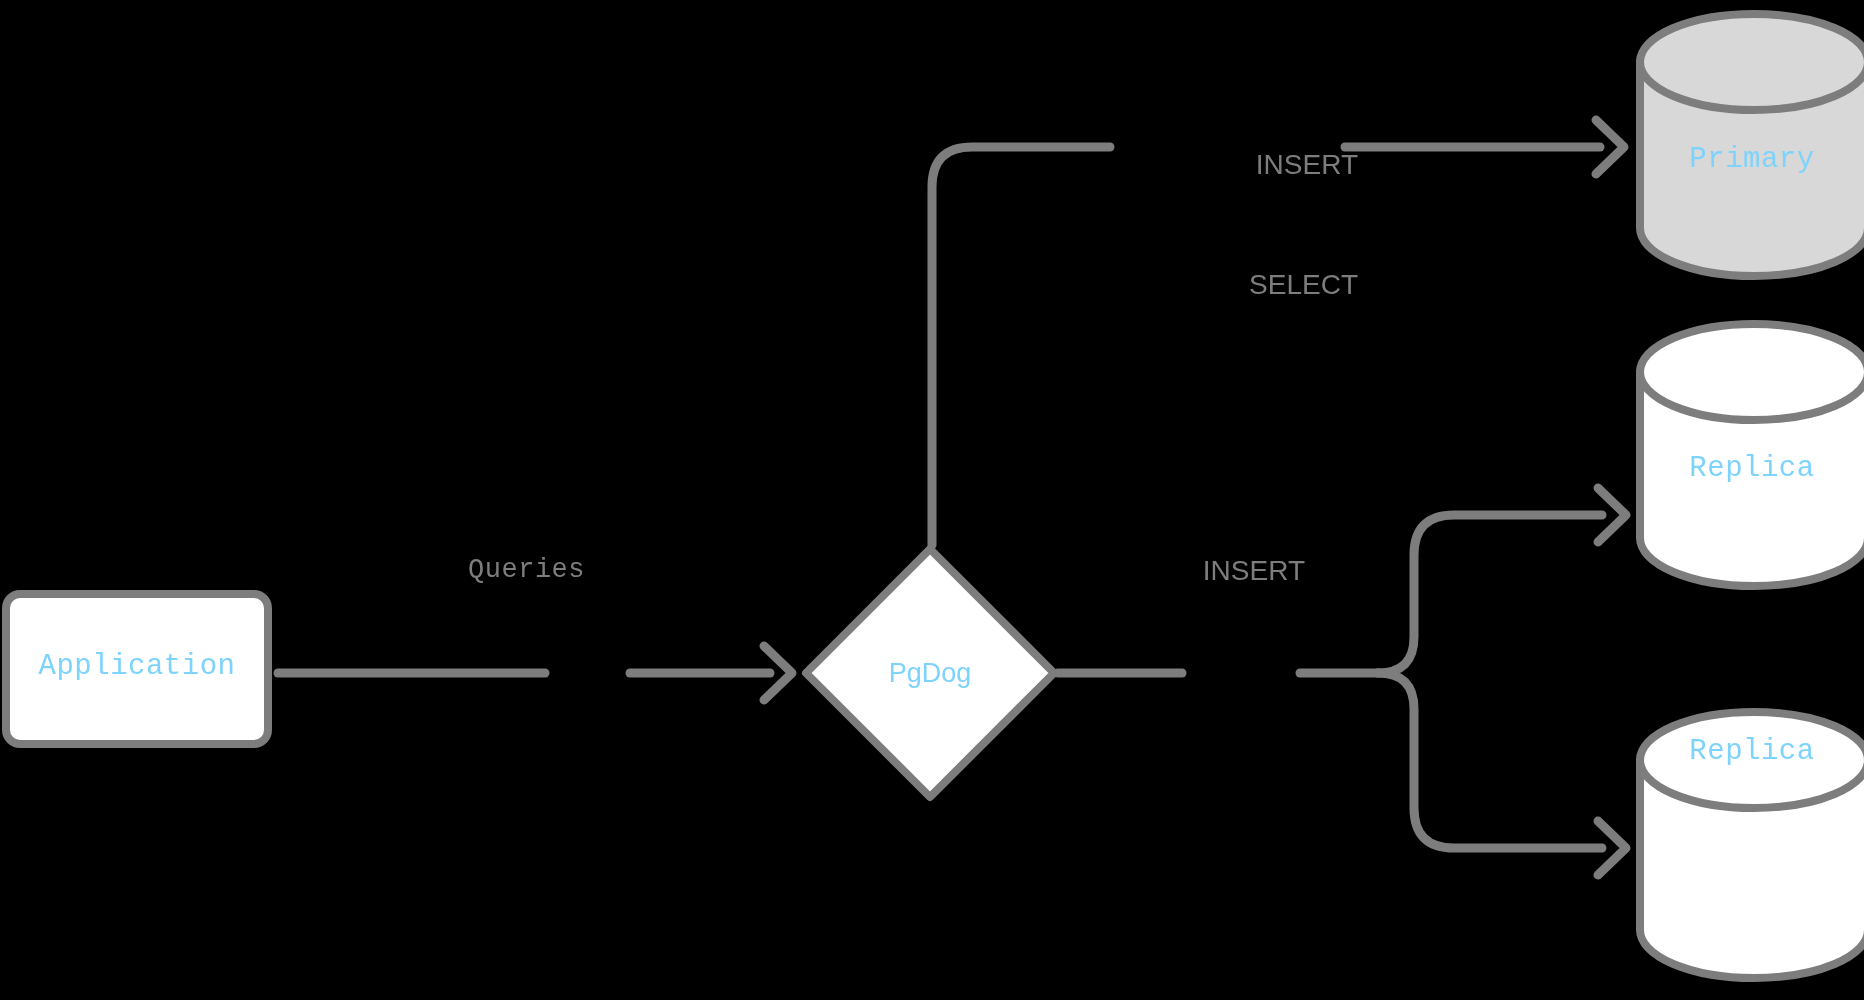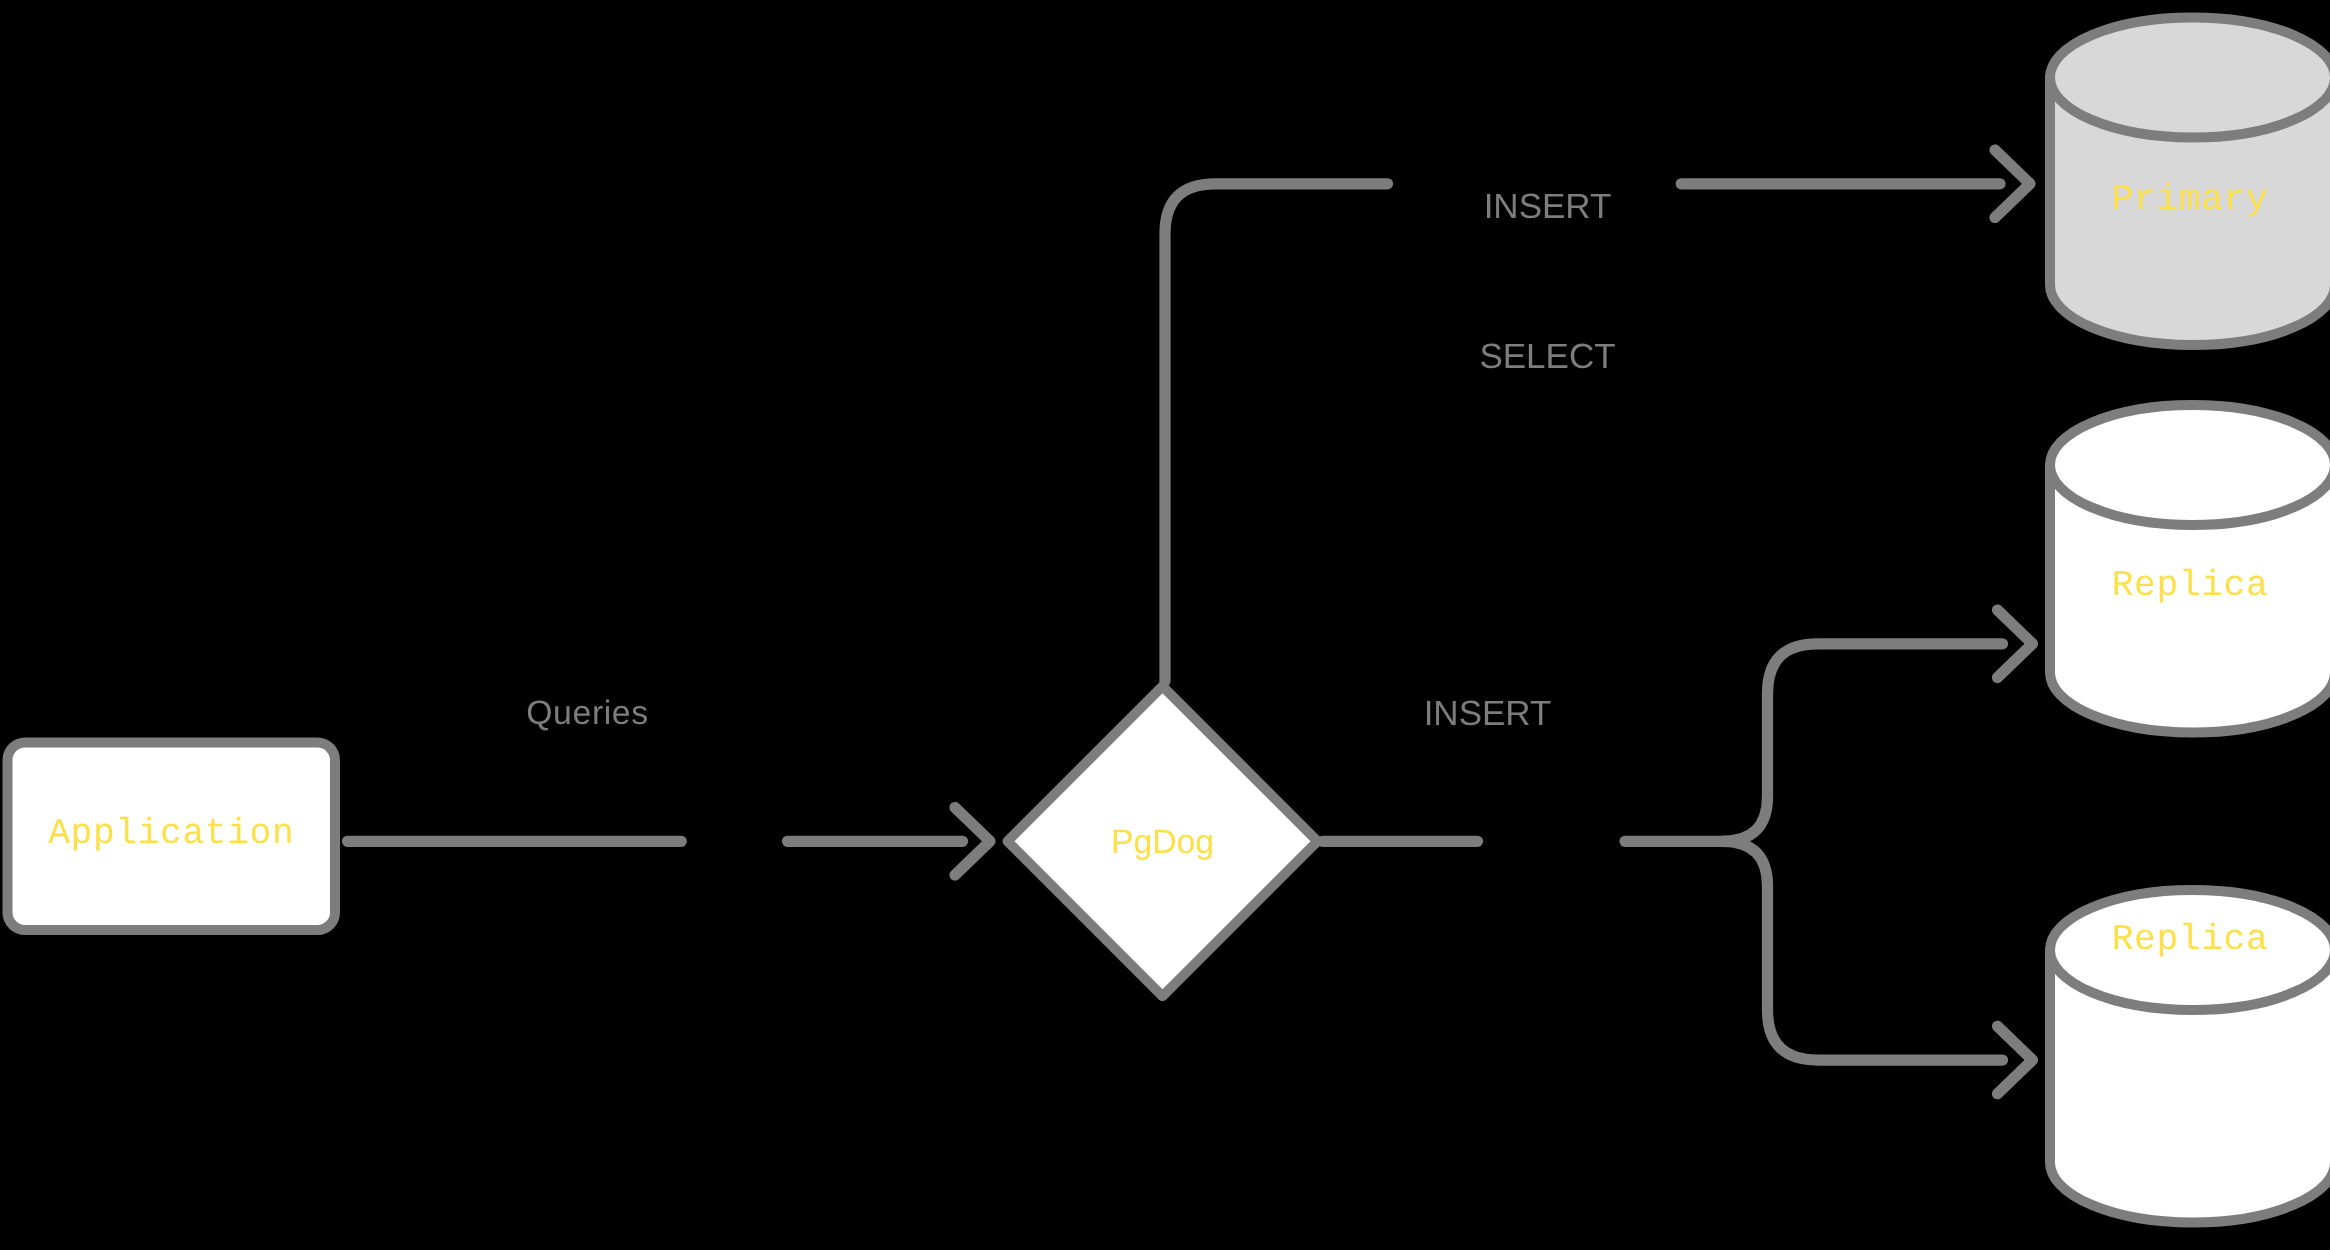--- a/index.html
+++ b/index.html
@@ -18,47 +18,49 @@
   #stage svg {
     position: absolute;
     left: 0;
     top: 0;
   }
   .node-label {
     position: absolute;
     pointer-events: none;
     white-space: pre;
     text-align: center;
-    color: #fde047;
+    color: #7dd3fc;
   }
   .mono-label {
     font-family: "Liberation Mono", "DejaVu Sans Mono", monospace;
     font-size: 29px;
     letter-spacing: 0.5px;
   }
   .sans-label {
     font-family: "Liberation Sans", sans-serif;
     font-size: 27px;
   }
   .edge-label {
     position: absolute;
     pointer-events: none;
     white-space: pre;
     text-align: center;
     color: #7d7d7d;
   }
   .edge-mono {
-    font-family: Liberation Sans, sans-serif;
+    font-family: Liberation Mono, monospace;
     font-size: 27px;
     letter-spacing: 0.5px;
+    text-align: right;
   }
   .edge-sans {
     font-family: "Liberation Sans", sans-serif;
     font-size: 28px;
     font-weight: 400;
+    text-align: right;
   }
   .edge-sans-stack {
     line-height: 40px;
   }
 
   
   #app-label      { left: 2px;    top: 650px;  width: 270px; }
   #pgdog-label    { left: 805px;  top: 658px;  width: 250px; }
   #primary-label  { left: 1640px; top: 143px;  width: 224px; }
   #replica1-label { left: 1640px; top: 452px;  width: 224px; }

